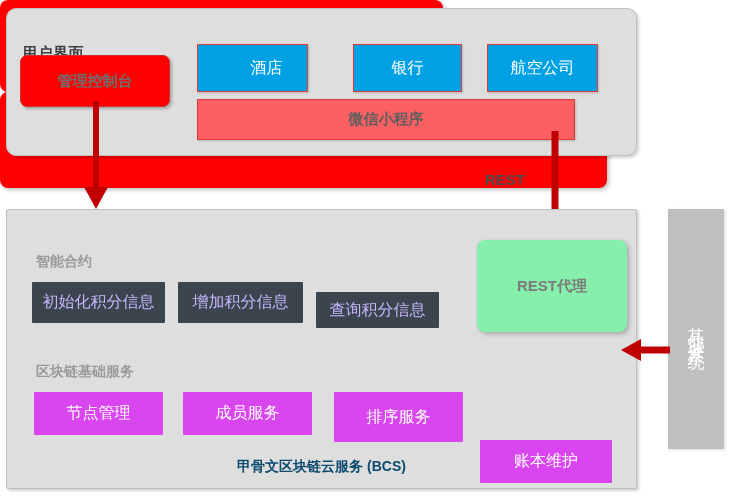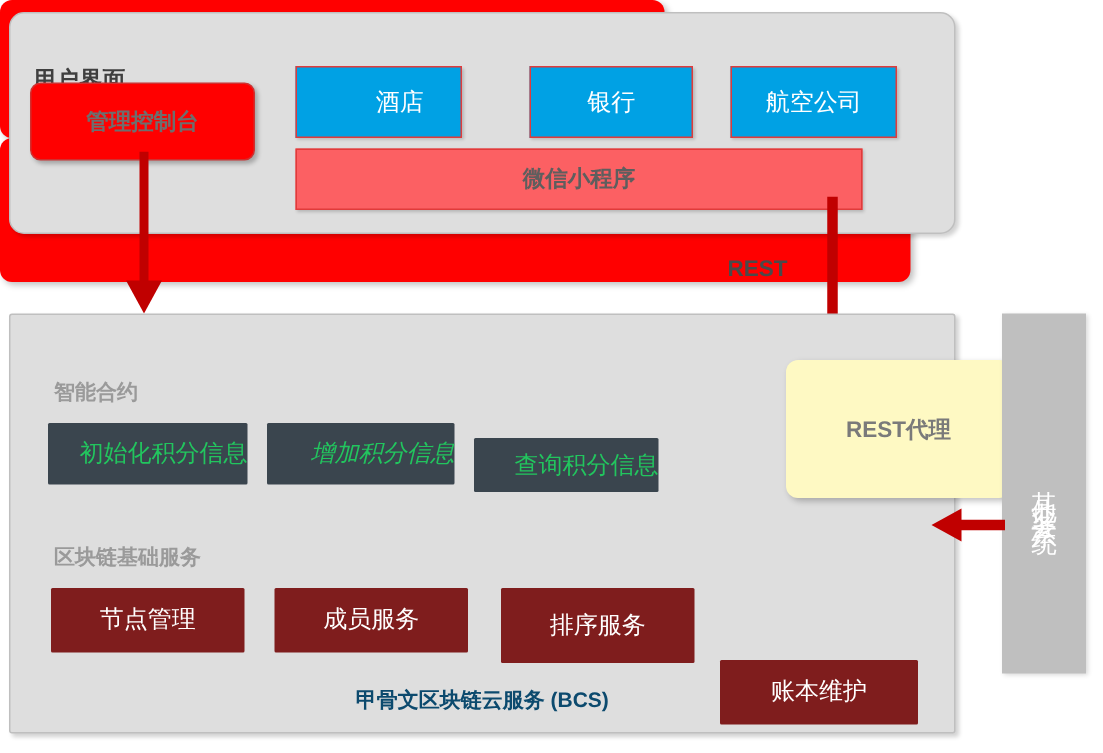--- a/index.html
+++ b/index.html
@@ -89,41 +89,39 @@
   .group-label {
     position: absolute;
     font-size: 14px;
     font-weight: bold;
     color: #9A9A9A;
     white-space: nowrap;
   }
 
   .box-dark {
     background: #3A454E;
-    color: #22c55e;
+    color: #c4b5fd;
     font-size: 16px;
     border-radius: 1px;
-    justify-content: flex-end;
   }
 
   .box-darkblue {
-    background: #7f1d1d;
+    background: #d946ef;
     color: #FFFFFF;
     font-size: 16px;
     border-radius: 1px;
   }
 
   .box-proxy {
-    background: #fef9c3;
+    background: #86efac;
     border-radius: 8px;
     color: #7A7A7A;
     font-size: 15px;
     font-weight: bold;
     box-shadow: 2px 2px 4px rgba(0,0,0,0.25);
-    margin-left: 47px;
   }
 
   .box-side {
     background: #BFBFBF;
     color: #FFFFFF;
     font-size: 17px;
     writing-mode: vertical-rl;
     letter-spacing: 5px;
     box-shadow: 1px 1px 3px rgba(0,0,0,0.15);
   }
@@ -192,21 +190,21 @@
   <div class="rest-label" style="left:485px; top:171px;">REST</div>
 
   <div class="panel square" style="left:6px; top:209px; width:631px; height:280px;"></div>
 
   <div class="box-redgroup" style="left:20px; top:240px; width:443px; height:92px;"></div>
   <div class="group-label" style="left:36px; top:253px;">智能合约</div>
 
   <div class="box box-dark" style="left:32px; top:282px; width:133px; height:41px;">
     <span>初始化积分信息</span>
   </div>
-  <div class="box box-dark" style="left:178px; top:282px; width:125px; height:41px;font-style:italic;">
+  <div class="box box-dark" style="left:178px; top:282px; width:125px; height:41px;">
     <span>增加积分信息</span>
   </div>
   <div class="box box-dark" style="left:316px; top:292px; width:123px; height:36px;">
     <span>查询积分信息</span>
   </div>
 
   <div class="box box-proxy" style="left:477px; top:240px; width:150px; height:92px;">
     <span>REST代理</span>
   </div>
 

